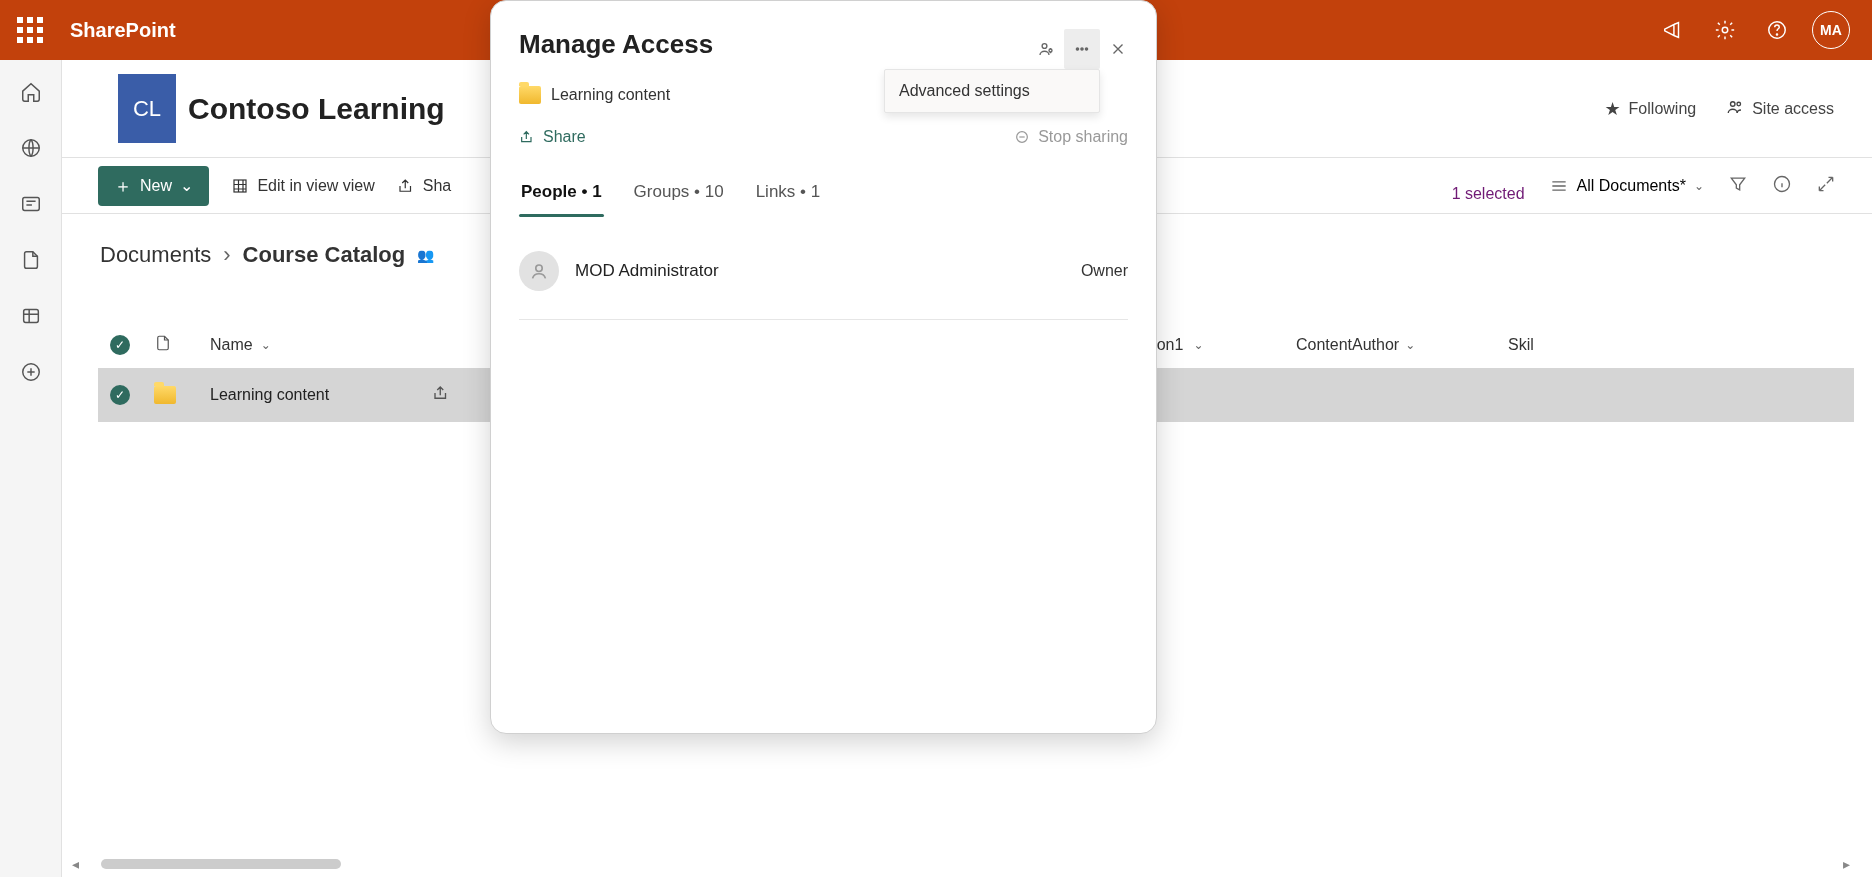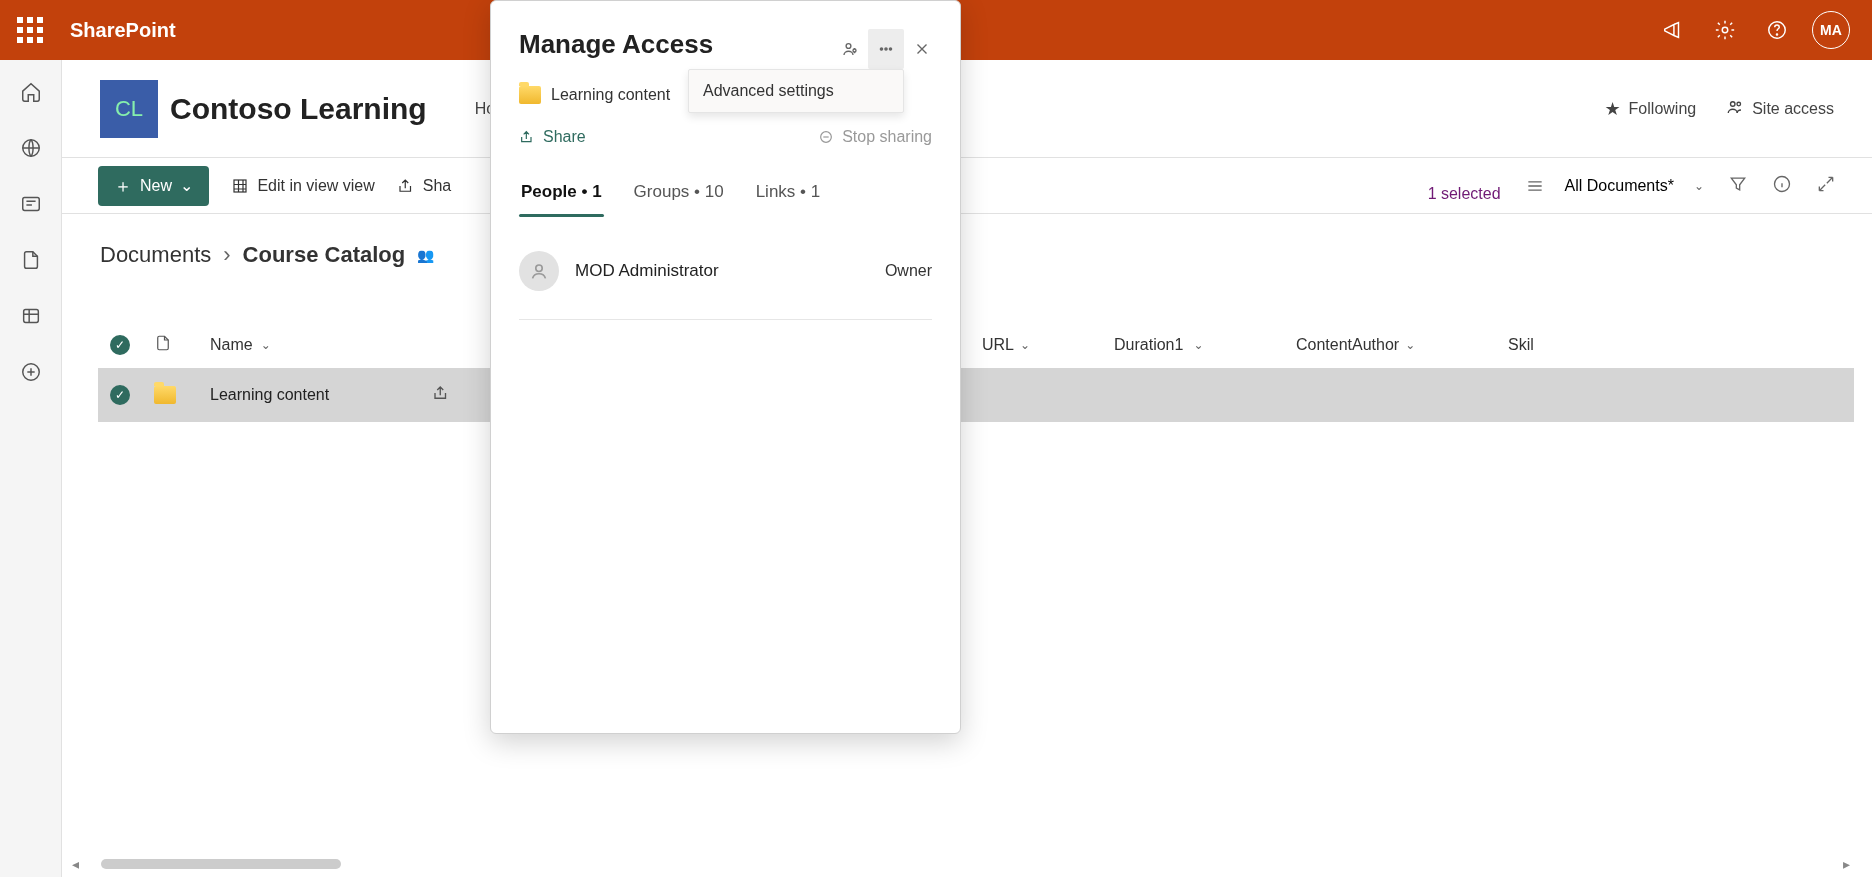--- a/index.html
+++ b/index.html
@@ -18,37 +18,37 @@
   .suite-icon svg { width: 22px; height: 22px; stroke: #fff; fill: none; stroke-width: 1.6; }
   .avatar-btn { width: 38px; height: 38px; border-radius: 50%; border: 1px solid #fff; display: flex; align-items: center; justify-content: center; font-size: 14px; font-weight: 600; cursor: pointer; }
   
   
   .left-rail { position: absolute; top: 60px; left: 0; width: 62px; bottom: 0; background: #f5f5f5; border-right: 1px solid #e1e1e1; display: flex; flex-direction: column; align-items: center; padding-top: 18px; gap: 28px; z-index: 1; }
   .rail-icon { width: 28px; height: 28px; display: flex; align-items: center; justify-content: center; cursor: pointer; color: #555; }
   .rail-icon svg { width: 22px; height: 22px; stroke: #555; fill: none; stroke-width: 1.6; }
   
   
   .site-header { position: absolute; top: 60px; left: 62px; right: 0; height: 98px; background: #fff; border-bottom: 1px solid #e1e1e1; display: flex; align-items: center; padding: 0 38px; z-index: 1; }
-  .site-logo { width: 58px; height: 58px; background: #3a5da8; color: #86efac; display: flex; align-items: center; justify-content: center; font-size: 22px; font-weight: 400; }
+  .site-logo { width: 58px; height: 69px; background: #3a5da8; color: #ffffff; display: flex; align-items: center; justify-content: center; font-size: 22px; font-weight: 400; margin-left: 18px; }
   .site-title { font-size: 30px; font-weight: 600; color: #222; margin-left: 12px; }
   .site-nav { display: flex; gap: 28px; margin-left: 48px; color: #444; font-size: 16px; }
   .site-actions { margin-left: auto; display: flex; gap: 30px; font-size: 16px; color: #444; }
   .site-action { display: flex; align-items: center; gap: 8px; cursor: pointer; }
   .star { color:#444; font-size: 18px; }
   .share-people svg { width:18px; height:18px; stroke:#444; fill:none; stroke-width:1.8;}
   
   
   .cmd-bar { position: absolute; top: 158px; left: 62px; right: 0; height: 56px; background: #fff; border-bottom: 1px solid #e1e1e1; display: flex; align-items: center; padding: 0 36px; gap: 22px; z-index: 1; }
   .btn-primary { background: #2f6b5f; color: #fff; border-radius: 4px; height: 40px; padding: 0 16px; display: flex; align-items: center; gap: 8px; font-size: 16px; cursor: pointer; }
   .btn-primary .plus { font-size: 18px; }
   .cmd { display: flex; align-items: center; gap: 8px; color: #333; font-size: 16px; cursor: pointer; }
   .cmd svg { width:18px; height:18px; stroke:#333; fill:none; stroke-width:1.6; }
   .cmd-right { margin-left: auto; display: flex; align-items: center; gap: 24px; }
   .cmd-right svg { width:20px; height:20px; stroke:#666; fill:none; stroke-width:1.6; }
-  .all-docs { display: flex; align-items: center; gap: 20px; font-size: 16px; }
+  .all-docs { display: flex; align-items: center; gap: 8px; font-size: 16px; }
   
   
   .breadcrumb-area { position: absolute; top: 214px; left: 62px; right: 0; height: 82px; display: flex; align-items: center; padding: 0 38px; gap: 12px; font-size: 22px; color: #333; z-index: 1; }
   .breadcrumb-area .crumb-link { cursor: pointer; }
   .breadcrumb-area .current { font-weight: 600; }
   .breadcrumb-area .chev { color: #666; }
   .breadcrumb-area .ppl { font-size: 14px; color: #888; }
   
   
   .list-header { position: absolute; top: 322px; left: 98px; right: 18px; height: 46px; display: flex; align-items: center; gap: 12px; color: #333; font-size: 16px; z-index: 1; }
@@ -68,21 +68,21 @@
   .folder-ico::before { content:""; position:absolute; top:-4px; left:0; width:10px; height:4px; background:#ffd968; border-radius: 2px 2px 0 0;}
   .row-share { color:#555; }
   
   
   .scroll-hint { position:absolute; bottom:6px; left:68px; right:18px; height:14px; display:flex; align-items:center; z-index:1;}
   .scroll-thumb { width:240px; height:10px; background:#ccc; border-radius:5px; margin-left:18px;}
   .scroll-left,.scroll-right{ color:#888; padding:0 4px;}
   .scroll-right { margin-left:auto;}
   
   
-  .dialog { position: absolute; top: 0; left: 490px; width: 471px; height: 734px; background: #fff; border:1px solid #d0d0d0; border-radius: 6px; box-shadow: 0 8px 28px rgba(0,0,0,0.18); z-index: 10; padding: 28px; }
+  .dialog { position: absolute; top: 0; left: 490px; width: 667px; height: 734px; background: #fff; border:1px solid #d0d0d0; border-radius: 16px; box-shadow: 0 8px 28px rgba(0,0,0,0.18); z-index: 10; padding: 28px; }
   .dlg-title { font-size: 26px; font-weight: 600; color: #222; }
   .dlg-top-icons { position:absolute; top:28px; right:20px; display:flex; align-items:center; gap:0; }
   .dlg-iconbtn { width:36px; height:40px; display:flex; align-items:center; justify-content:center; cursor:pointer; border-radius:2px; }
   .dlg-iconbtn.active { background:#ededed; }
   .dlg-iconbtn svg { width:18px; height:18px; stroke:#666; fill:none; stroke-width:1.8; }
   
   .popup-item { position:absolute; top:68px; right:56px; width:216px; height:44px; background:#faf9f8; border:1px solid #e5e5e5; border-radius:2px; box-shadow:0 4px 8px rgba(0,0,0,.1); display:flex; align-items:center; padding:0 14px; font-size:16px; color:#333; z-index:12; }
   
   .dlg-item { display:flex; align-items:center; gap:10px; margin-top:26px; }
   .dlg-folder-label { font-size:16px; color:#333; }

